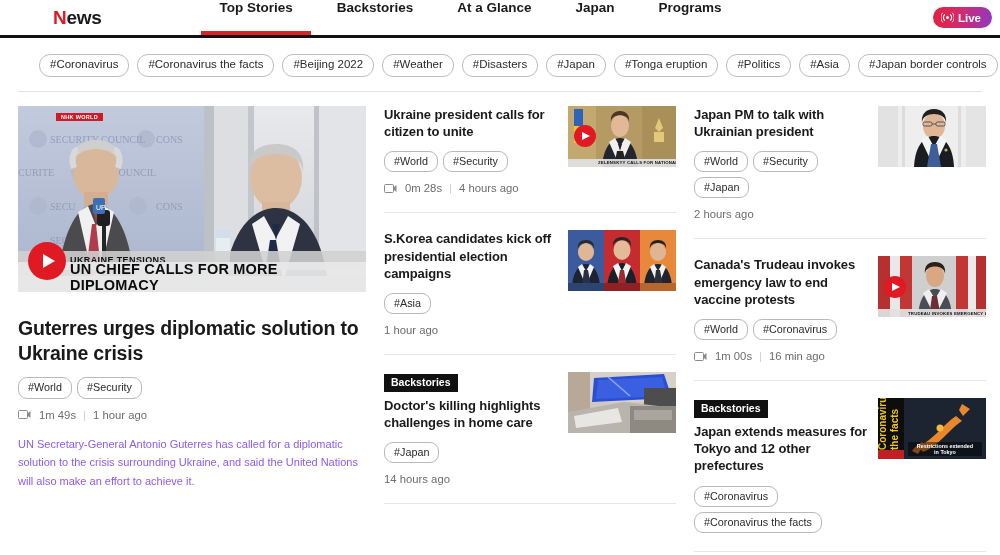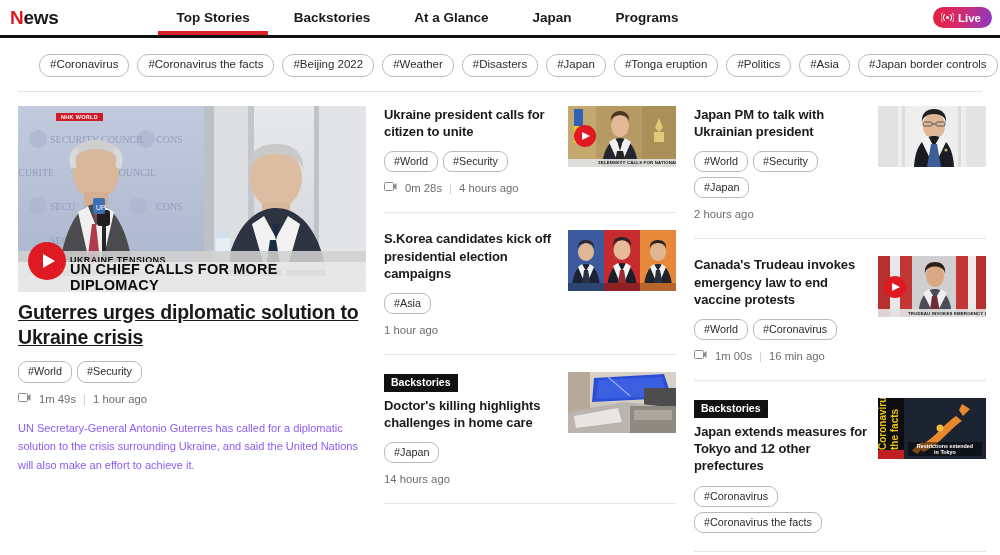--- a/index.html
+++ b/index.html
@@ -12,40 +12,40 @@
   }
 
   
   .header {
     position: relative;
     height: 38px;
     display: flex;
     align-items: center;
     background: #fff;
     border-bottom: 3px solid #111;
+    padding-left: 43px;
   }
   .logo {
     font-size: 19px;
     font-weight: bold;
     letter-spacing: -0.3px;
     margin-left: 10px;
     white-space: nowrap;
   }
   .logo .n { color: #e01a22; }
   .nav {
     display: flex;
     align-items: center;
     margin-left: 96px;
     height: 100%;
   }
   .nav-item {
     position: relative;
     height: 100%;
     display: flex;
-    align-items: center;
     padding: 0 22px;
     font-size: 13.5px;
     font-weight: bold;
     color: #1a1a1a;
     cursor: pointer;
     white-space: nowrap;
   }
   .nav-item.active::after {
     content: "";
     position: absolute;
@@ -111,24 +111,23 @@
     width: 348px;
     height: 186px;
     overflow: hidden;
     cursor: pointer;
     background: #c9cfdb;
   }
   .hero-title {
     font-size: 19.5px;
     font-weight: bold;
     line-height: 1.3;
-    margin-top: 8px;
+    margin-top: 24px;
     letter-spacing: -0.2px;
     cursor: pointer;
-    text-decoration: underline;
   }
   .hero-desc {
     font-size: 11px;
     line-height: 1.72;
     color: #8b5cf6;
     margin-top: 14px;
   }
 
   
   .ptags {
@@ -144,21 +143,21 @@
     font-size: 10.8px;
     color: #2b2b2b;
     white-space: nowrap;
     cursor: pointer;
     line-height: 1.3;
   }
 
   
   .meta {
     display: flex;
-    align-items: flex-start;
+    align-items: center;
     gap: 7px;
     margin-top: 10px;
     font-size: 11.3px;
     color: #6d6d6d;
   }
   .meta .vsep { color: #d0d0d0; }
   .cam {
     display: inline-flex;
     align-items: center;
     margin-right: 1px;

